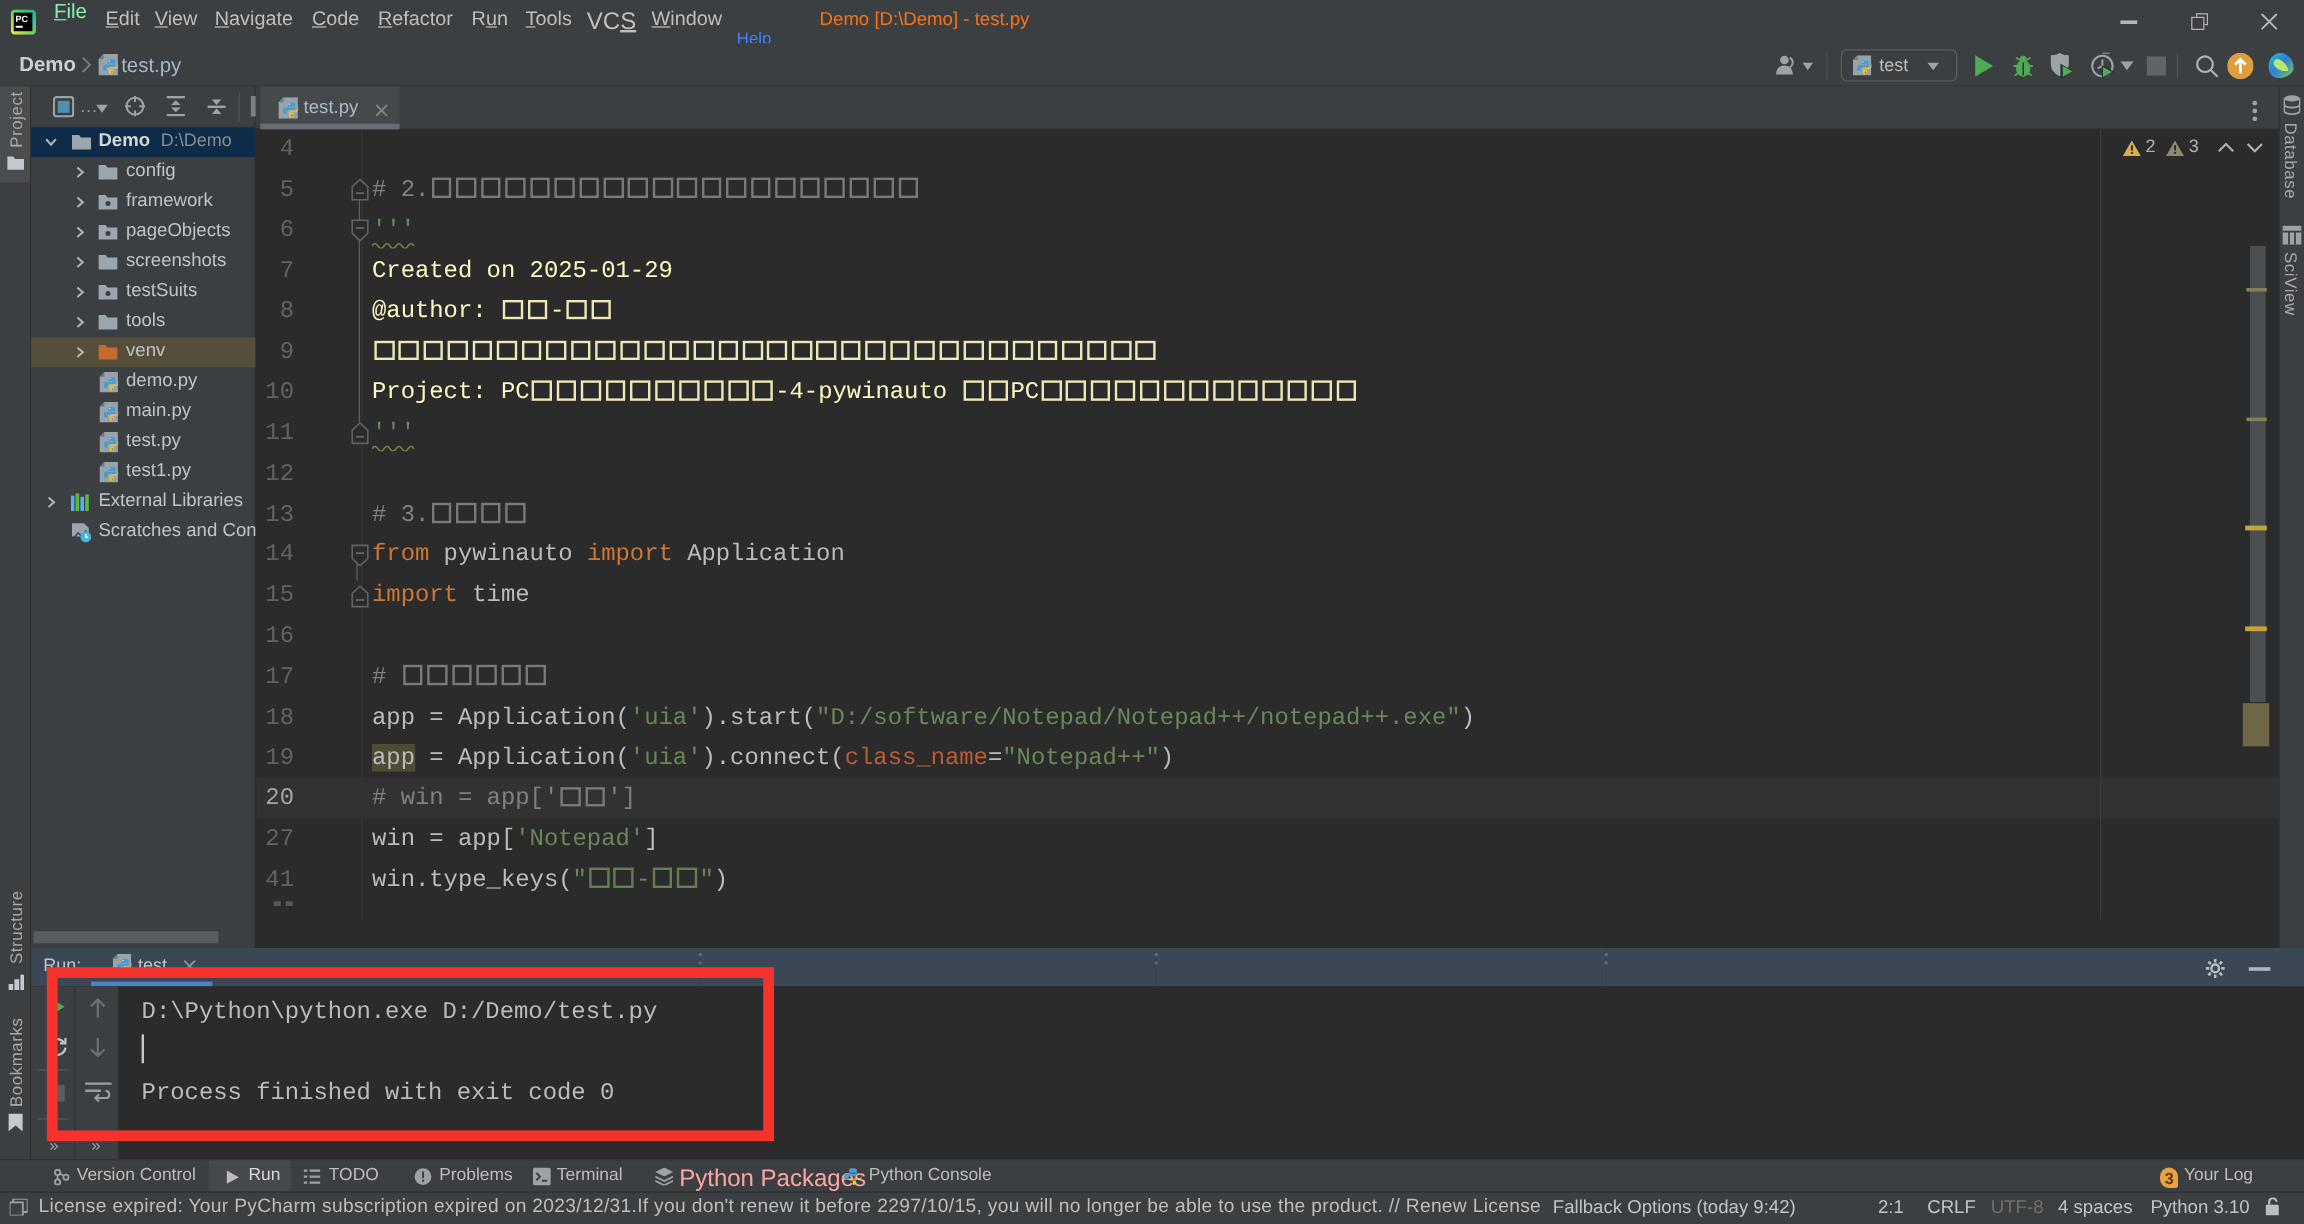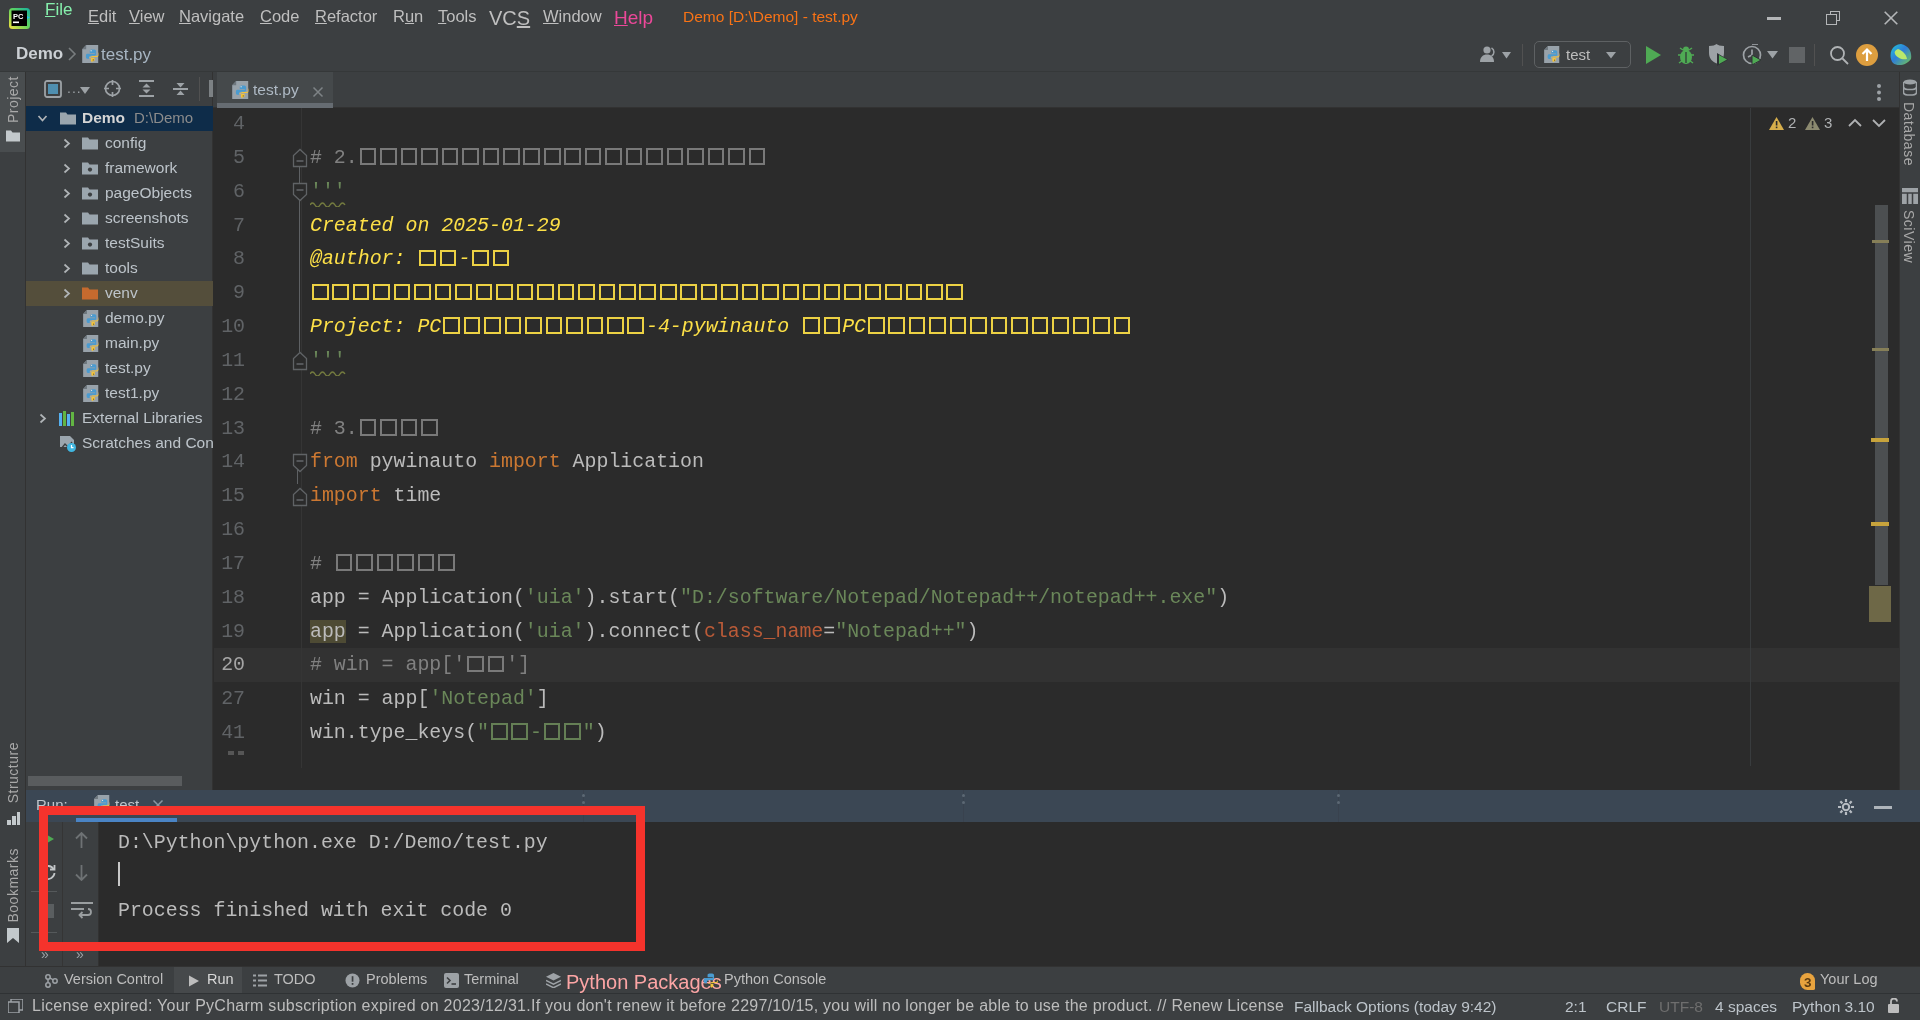--- a/index.html
+++ b/index.html
@@ -1,20 +1,20 @@
 <!DOCTYPE html>
 <html><head><meta charset="utf-8"><style>
 
 *{margin:0;padding:0;box-sizing:border-box}
 html,body{width:1920px;height:1020px;overflow:hidden;background:#2b2b2b}
 body{font-family:"Liberation Sans",sans-serif;position:relative;color:#bbbbbb}
 .ab{position:absolute}
 i.cj{display:inline-block;width:16.6px;height:16.6px;border:2.1px solid currentColor;margin:0 1.95px;vertical-align:-2px;opacity:.92}
 s1,s2,s3,s4,s5{text-decoration:none;font-style:normal}
-s1{color:#808080} s2{color:#6a8759} s3{color:#fde047;font-style:italic}
+s1{color:#808080} s2{color:#6a8759} s3{color:#fef9c3;}
 s4{color:#cc7832} s5{color:#bb5b38}
 .mono{font-family:"Liberation Mono",monospace;font-size:19.9px;white-space:pre}
 .cline{position:absolute;left:310px;height:34px;line-height:34px}
 .lnum{position:absolute;width:32px;text-align:right;height:34px;line-height:34px;color:#606366;font-family:"Liberation Mono",monospace;font-size:19.9px}
 .occ{background:#4e4b34}
 .vlbl{position:absolute;writing-mode:vertical-rl;transform:rotate(180deg);font-size:14px;color:#a9a9a9;letter-spacing:.5px}
 .vlblr{position:absolute;writing-mode:vertical-rl;font-size:14px;color:#a9a9a9;letter-spacing:.5px}
 .sep{position:absolute;width:1px;background:#515151}
 .grip{position:absolute;width:3px;height:3px;background:#5c6874;border-radius:50%}
 
@@ -37,21 +37,21 @@
 <div class="ab" style="left:45px;top:0;font-size:17px;color:#86efac"><u>F</u>ile</div>
 <div class="ab" style="left:88px;top:7px;font-size:16.5px;color:#bfbfbf"><u>E</u>dit</div>
 <div class="ab" style="left:129px;top:7px;font-size:16.5px;color:#bfbfbf"><u>V</u>iew</div>
 <div class="ab" style="left:179px;top:7px;font-size:16.5px;color:#bfbfbf"><u>N</u>avigate</div>
 <div class="ab" style="left:260px;top:7px;font-size:16.5px;color:#bfbfbf"><u>C</u>ode</div>
 <div class="ab" style="left:315px;top:7px;font-size:16.5px;color:#bfbfbf"><u>R</u>efactor</div>
 <div class="ab" style="left:393px;top:7px;font-size:16.5px;color:#bfbfbf">R<u>u</u>n</div>
 <div class="ab" style="left:438px;top:7px;font-size:16.5px;color:#bfbfbf"><u>T</u>ools</div>
 <div class="ab" style="left:489px;top:7px;font-size:20px;color:#bfbfbf">VC<u>S</u></div>
 <div class="ab" style="left:543px;top:7px;font-size:16.5px;color:#bfbfbf"><u>W</u>indow</div>
-<div class="ab" style="left:614px;top:7px;font-size:19px;color:#ec4899"><u>H</u>elp</div>
+<div class="ab" style="left:614px;top:24px;font-size:14px;color:#3b82f6"><u>H</u>elp</div>
 <div class="ab" style="left:683px;top:8px;font-size:15.5px;color:#f97316">Demo [D:\Demo] - test.py</div>
 <div class="ab" style="left:1767px;top:17px;width:14px;height:2.5px;background:#b4b6b8"></div>
 <div class="ab" style="left:1830px;top:11px;width:10px;height:10px;border:1.5px solid #b4b6b8"></div>
 <div class="ab" style="left:1826px;top:14px;width:11px;height:11px;border:1.5px solid #b4b6b8;background:#3c3f41"></div>
 <svg class="ab" style="left:1884px;top:11px" width="14" height="14" viewBox="0 0 14 14">
     <path d="M.7 .7 L13.3 13.3 M13.3 .7 L.7 13.3" stroke="#b4b6b8" stroke-width="1.6"></path>
   </svg>
 <div class="ab" style="left:0;top:36px;width:1920px;height:36px;background:#3c3f41;border-bottom:1px solid #353839"></div>
 <div class="ab" style="left:16px;top:44px;font-size:17px;font-weight:bold;color:#ccd0d4">Demo</div>
 <svg class="ab" style="left:66px;top:46px" width="12" height="16" viewBox="0 0 12 16">

